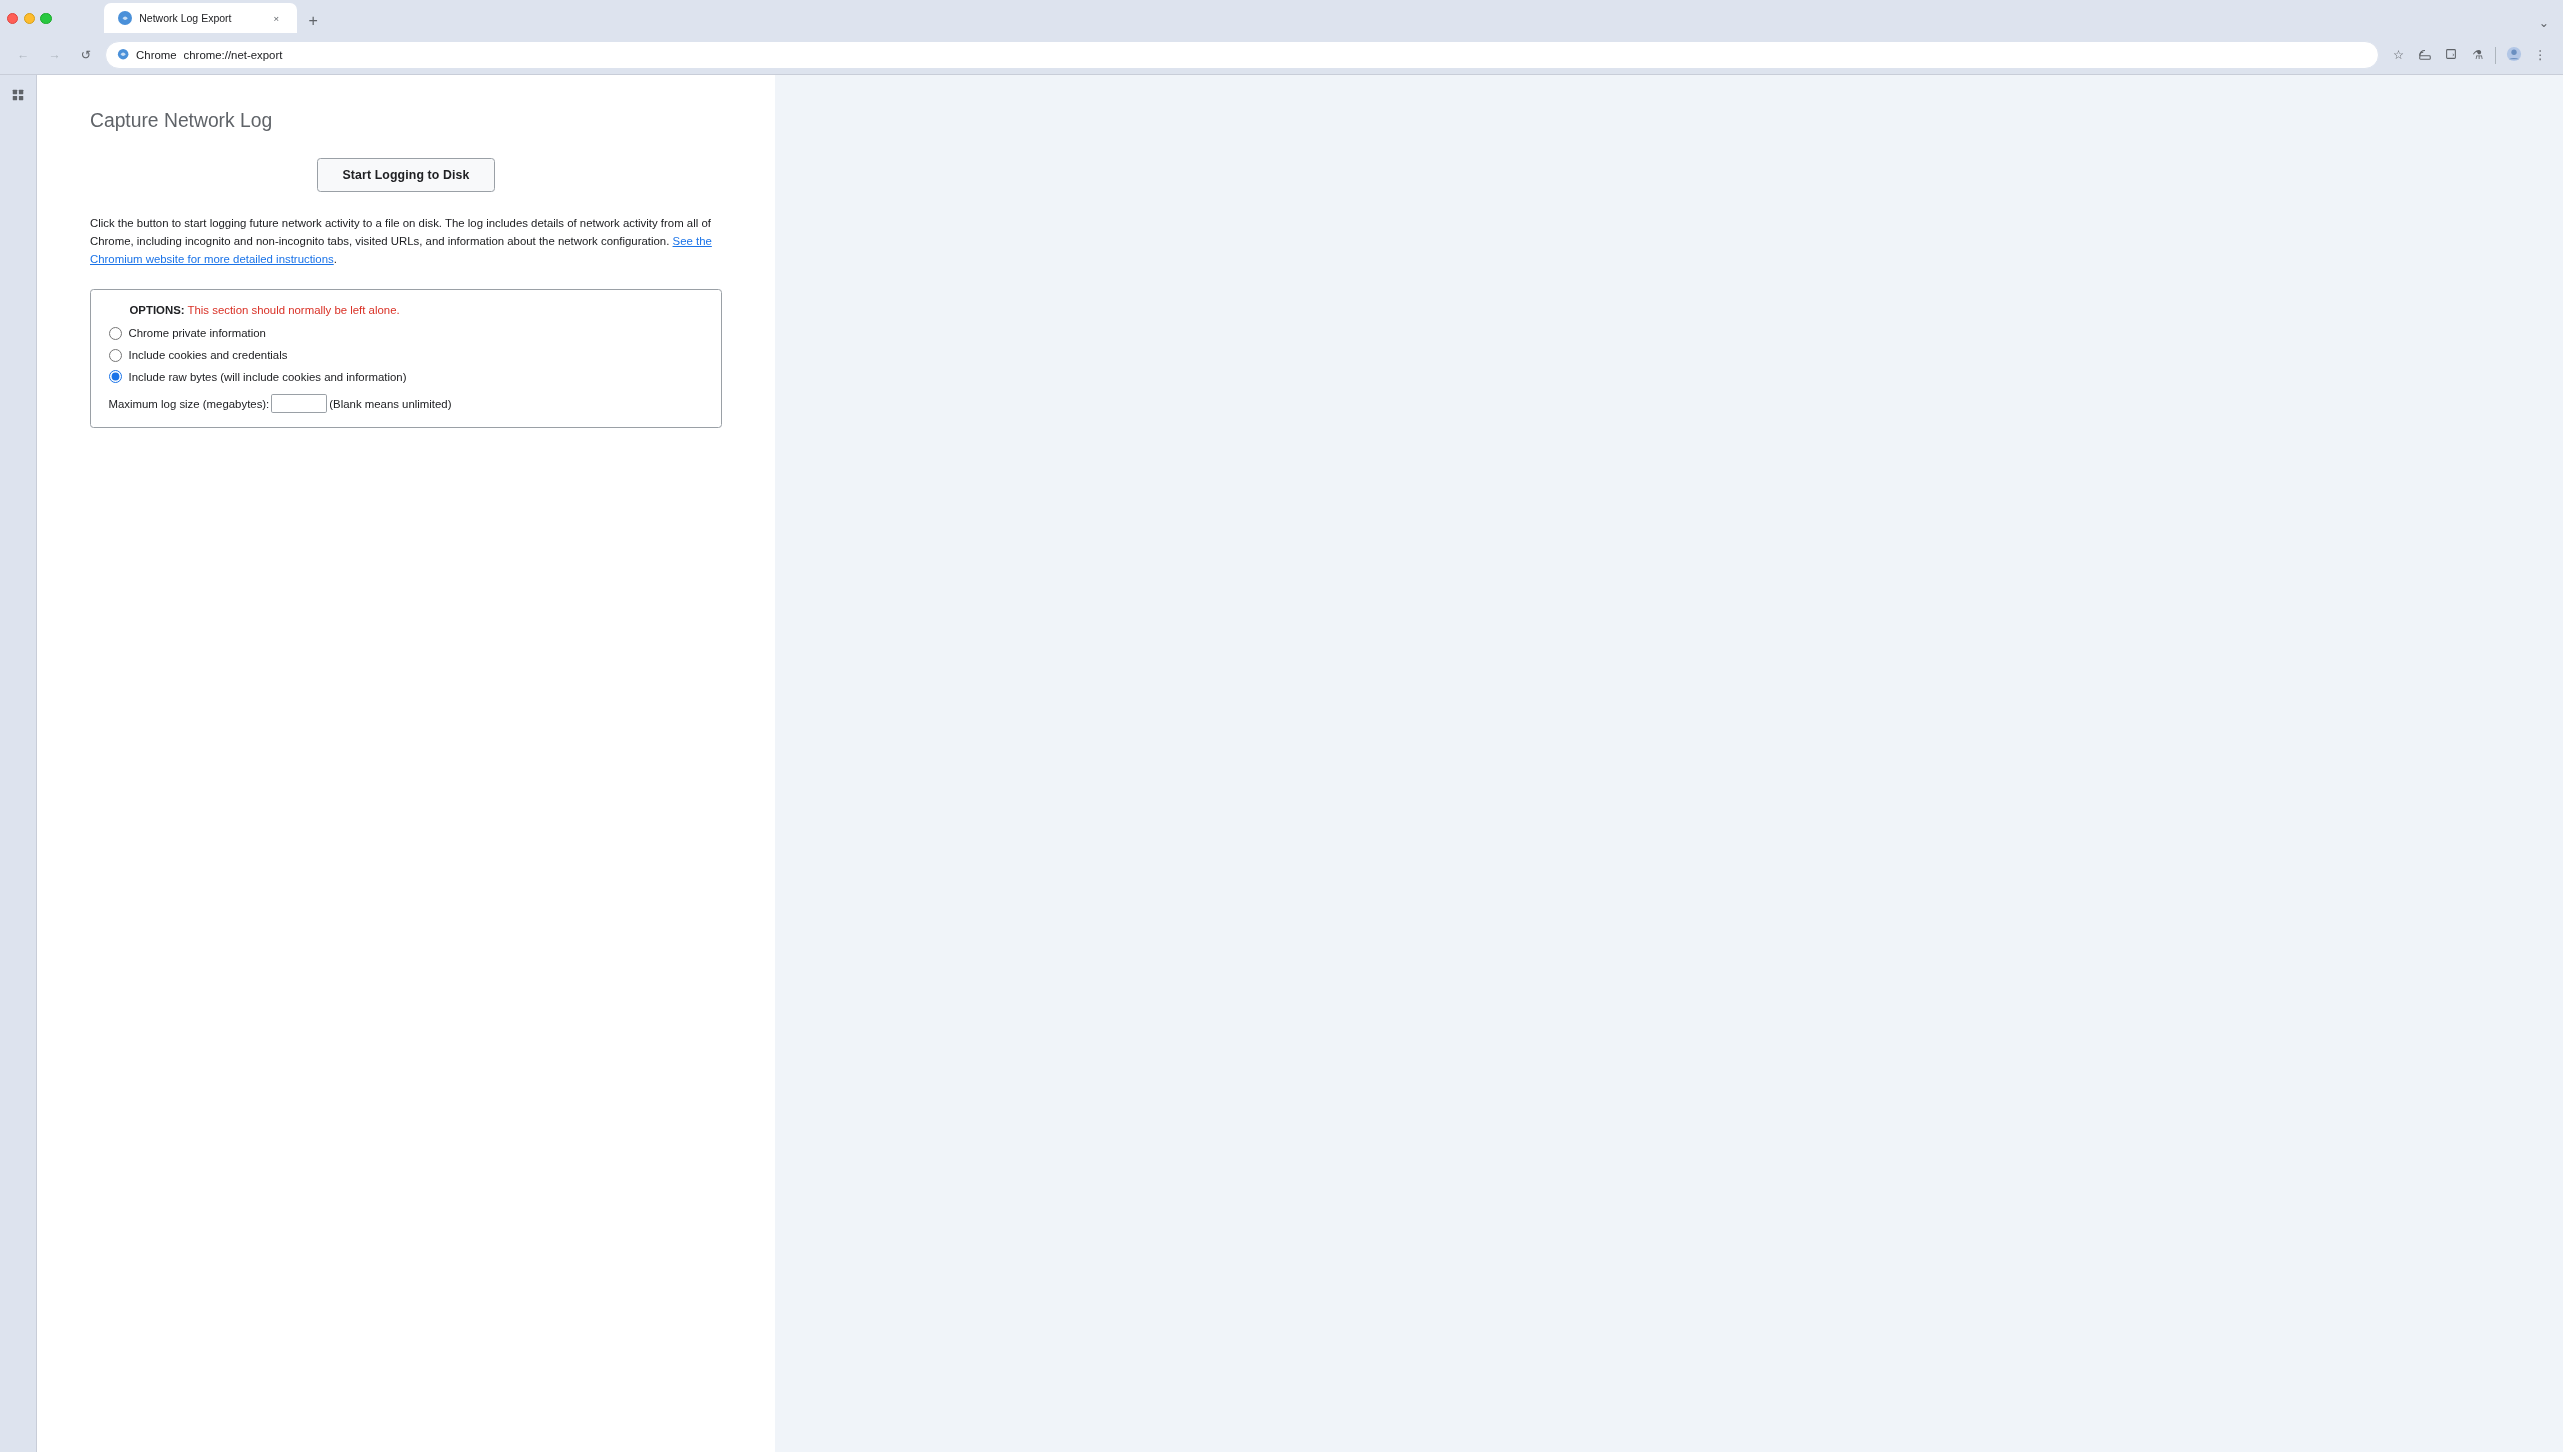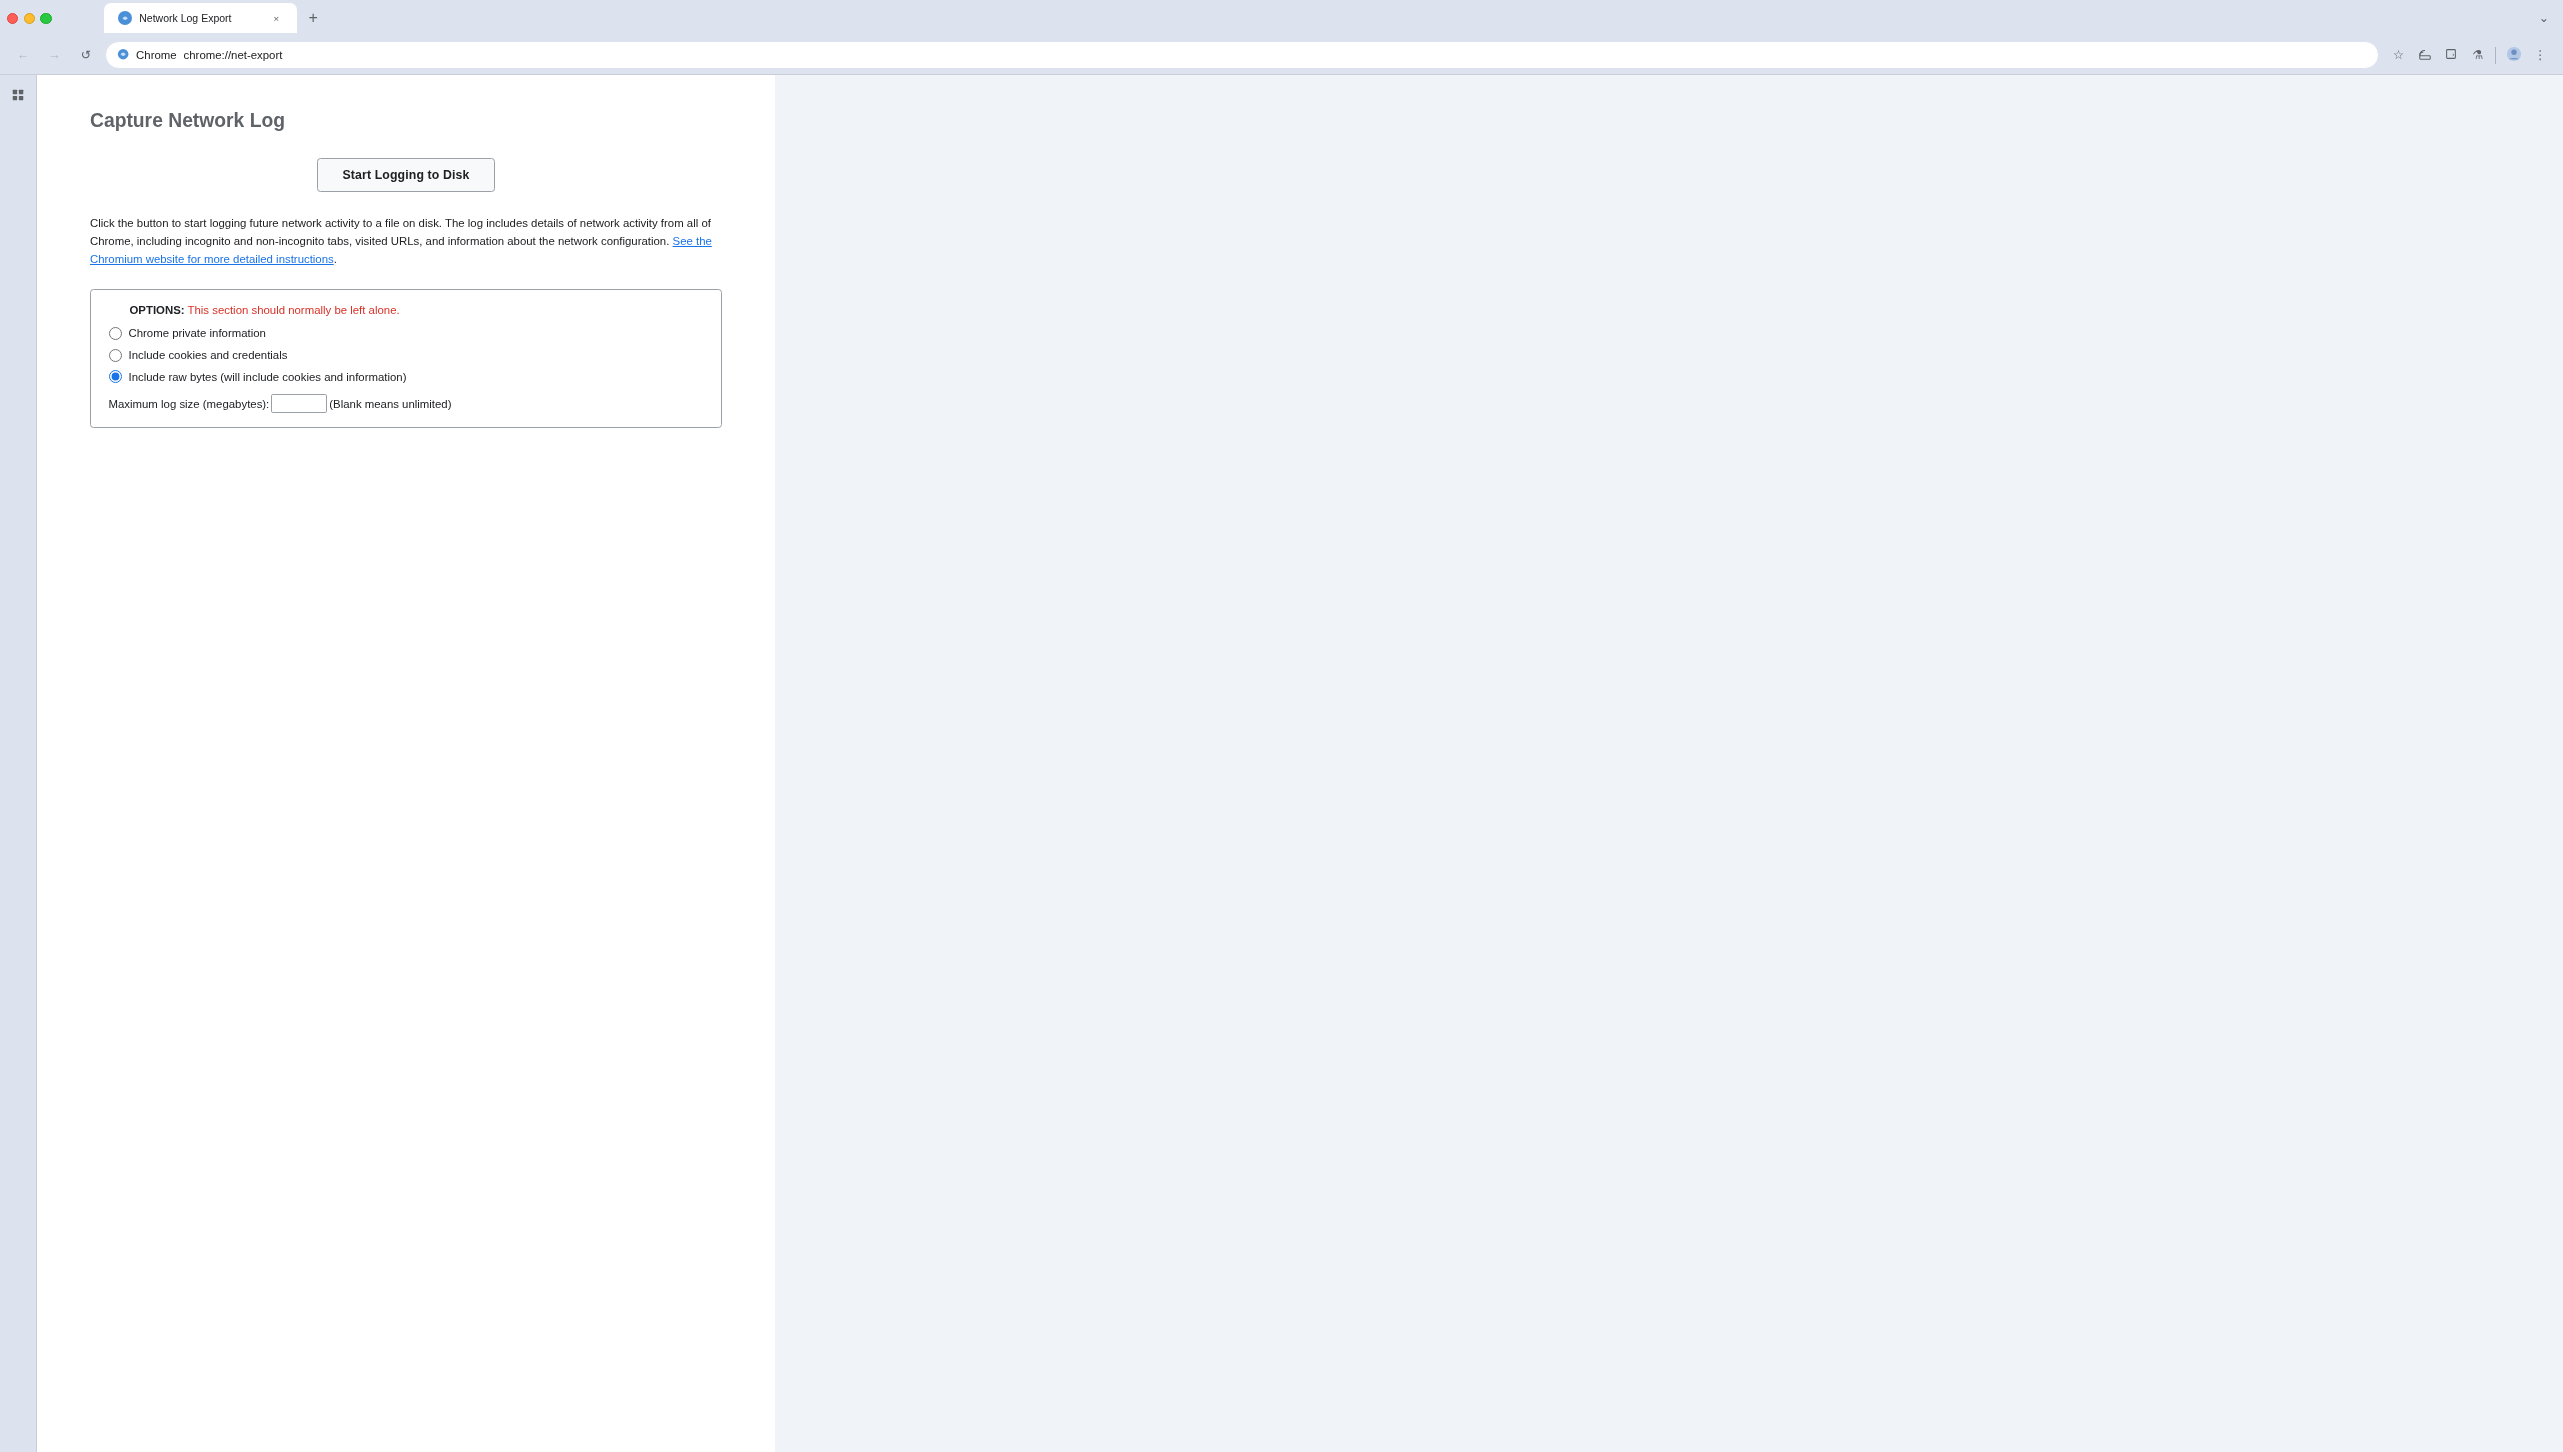--- a/index.html
+++ b/index.html
@@ -16,21 +16,21 @@
       align-items: center;
       padding: 0 7px;
       gap: 7px;
     }
     .traffic-lights { display: flex; gap: 5.3px; align-items: center; margin-right: 3.5px; }
     .traffic-light { width: 11.4px; height: 11.4px; border-radius: 50%; cursor: pointer; }
     .tl-red { background: #ff5f57; border: 0.9px solid #e0443e; }
     .tl-yellow { background: #febc2e; border: 0.9px solid #d4a017; }
     .tl-green { background: #28c840; border: 0.9px solid #1aab29; }
 
-    .tab-bar { display: flex; align-items: center; flex: 1; padding-left: 42px; }
+    .tab-bar { display: flex; align-items: flex-end; flex: 1; padding-left: 42px; }
     .tab {
       background: #ffffff;
       border-radius: 7px 7px 0 0;
       padding: 5.3px 14px;
       display: flex;
       align-items: center;
       gap: 7px;
       min-width: 193px;
       max-width: 228px;
       height: 30px;
@@ -127,21 +127,21 @@
     .page-content {
       background: #ffffff;
       margin-left: 37px;
       height: calc(100vh - 75px);
       overflow-y: auto;
       padding: 35px 53px;
     }
 
     .page-heading {
       font-size: 19.3px;
-      font-weight: 700;
+      font-weight: 400;
       color: #5f6368;
       margin-bottom: 26px;
     }
 
     .start-btn {
       display: block;
       margin: 0 auto 22px;
       padding: 8.8px 24.6px;
       font-size: 12.3px;
       font-weight: 600;

